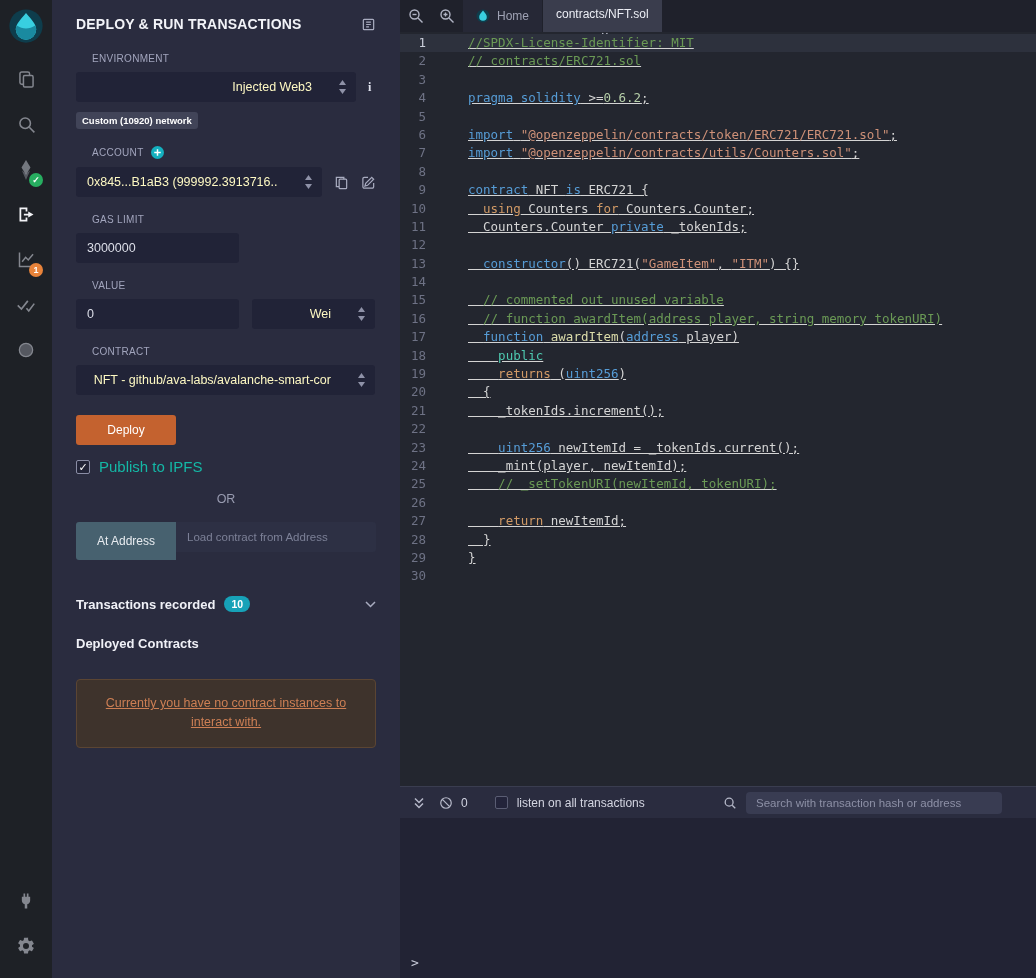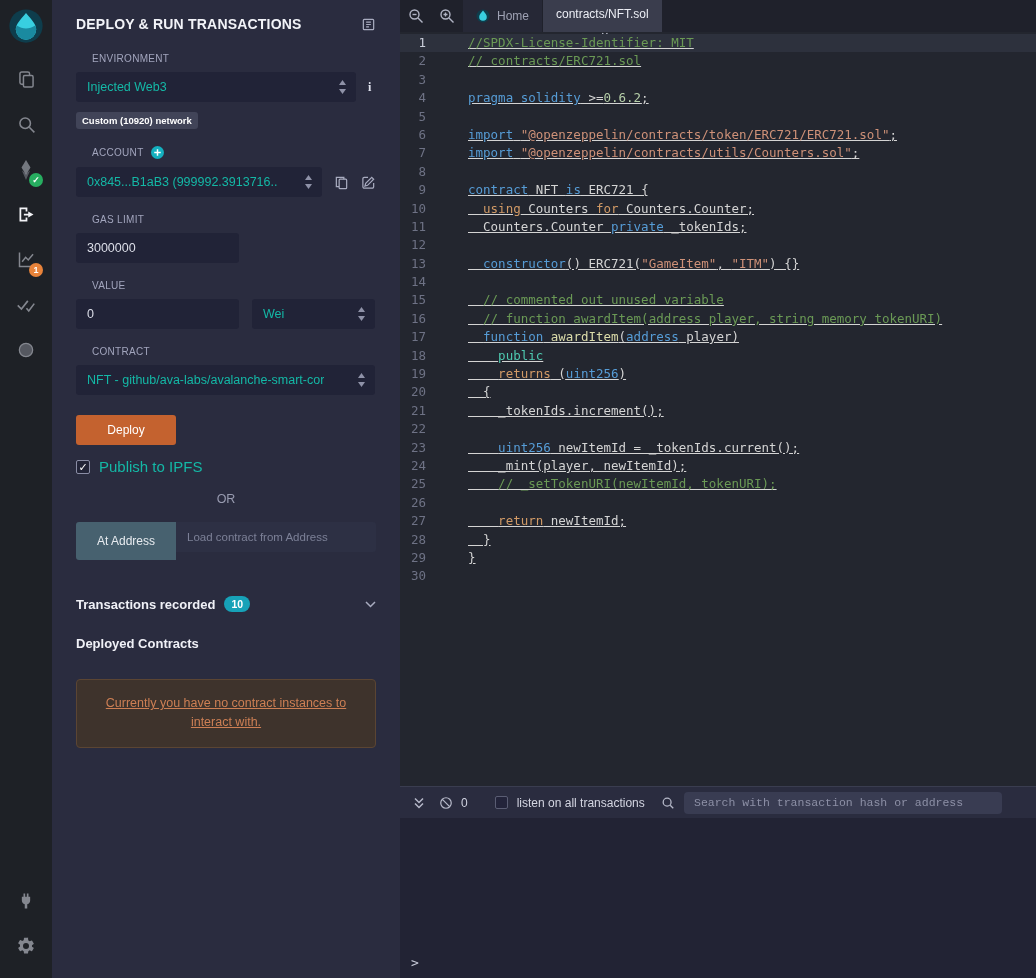--- a/index.html
+++ b/index.html
@@ -15,21 +15,21 @@
   .ibadge.green { background:#27ae60; }
   .ibadge.orange { background:#e8833a; }
   .ibar-spacer { flex:1; }
 
   
   .sidepanel { width:348px; background:#2a2c3f; padding:0 24px; color:#d8dae6; flex-shrink:0; }
   .panel-header { display:flex; justify-content:space-between; align-items:center; padding:16px 0 4px; }
   .panel-title { font-size:14px; font-weight:700; color:#f2f3f8; letter-spacing:.2px; }
   .panel-header .hicon { color:#a9acc0; }
   .flabel { font-size:10px; color:#a2a5bd; margin:17px 16px 8px; letter-spacing:.3px; display:flex; align-items:center; gap:7px; }
-  .select { background:#212337; border-radius:3px; height:30px; display:flex; align-items:center; justify-content:space-between; padding:0 9px 0 11px; font-size:12.5px; color:#14b8a6; cursor:pointer; overflow:hidden; white-space:nowrap;gap:20px; }
+  .select { background:#212337; border-radius:3px; height:30px; display:flex; align-items:center; justify-content:flex-end; padding:0 9px 0 11px; font-size:12.5px; color:#fef9c3; cursor:pointer; overflow:hidden; white-space:nowrap;gap:20px; }
   .select .sel-text { overflow:hidden; text-overflow:clip; white-space:nowrap; }
   .sel-arr { flex-shrink:0; color:#8f92a8; margin-left:6px; }
   .row { display:flex; align-items:center; }
   .env-select { width:280px; }
   .info-glyph { margin-left:12px; color:#dfe2ee; font-weight:700; font-size:12px; font-family:"Liberation Serif",serif; cursor:pointer; }
   .net-badge { display:inline-block; background:#414458; color:#fff; font-size:9.5px; font-weight:700; padding:3px 6px; border-radius:3px; margin-top:10px; }
   .acct-select { flex:1; }
   .mini-icon { color:#a9acc0; margin-left:12px; cursor:pointer; display:flex; }
   .input-el { background:#212337; border:none; border-radius:3px; height:30px; padding:0 11px; font-size:12.5px; color:#dcdee8; outline:none; font-family:inherit; display:block; }
   .input-el::placeholder { color:#6f7389; }
@@ -71,21 +71,21 @@
   .tk-str{color:#ce9178} .tk-fn{color:#dcdcaa} .tk-num{color:#b5cea8}
   .tk-teal{color:#4ec9b0} .tk-tx{color:#d4d4d4}
 
   
   .terminal { height:192px; display:flex; flex-direction:column; background:#222334; border-top:1px solid #3a3d50; flex-shrink:0; }
   .termbar { height:31px; background:#2a2c3f; display:flex; align-items:center; padding:0 12px; gap:13px; color:#b6b9c9; flex-shrink:0; }
   .term-count { font-size:12px; color:#d0d3e0; margin-left:-5px; }
   .listen { display:flex; align-items:center; gap:9px; font-size:12px; color:#d4d6e2; margin-left:14px; }
   .term-cb { width:13px; height:13px; background:#23243a; border:1px solid #5a5d73; border-radius:2px; cursor:pointer; }
   .term-search { margin-left:auto; display:flex; align-items:center; gap:9px; margin-right:22px; }
-  .term-input { width:318px; height:22px; background:#393c52; border:none; border-radius:4px; color:#dfe1ec; font-size:11.5px; padding:0 10px; outline:none; font-family:Liberation Mono, monospace; }
+  .term-input { width:256px; height:22px; background:#393c52; border:none; border-radius:4px; color:#dfe1ec; font-size:11.5px; padding:0 10px; outline:none; font-family:Liberation Sans, sans-serif; }
   .term-input::placeholder { color:#8d90a6; }
   .termbody { flex:1; display:flex; flex-direction:column; justify-content:flex-end; padding:8px 11px; font-family:"DejaVu Sans Mono",monospace; font-size:13px; color:#c8cbd9; }
 
   svg { display:block; }
 </style>
 </head>
 <body>
 
 <div class="iconbar">
   <svg class="logo" viewBox="0 0 32 32">

